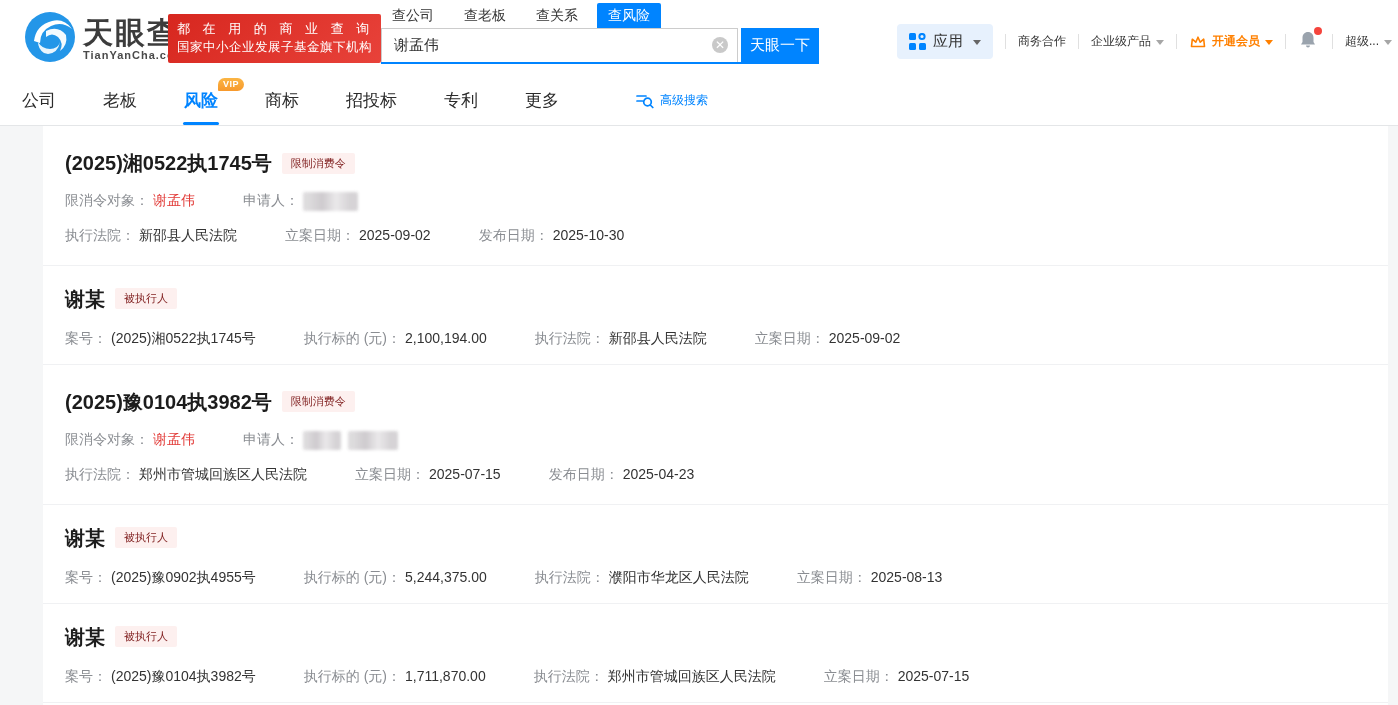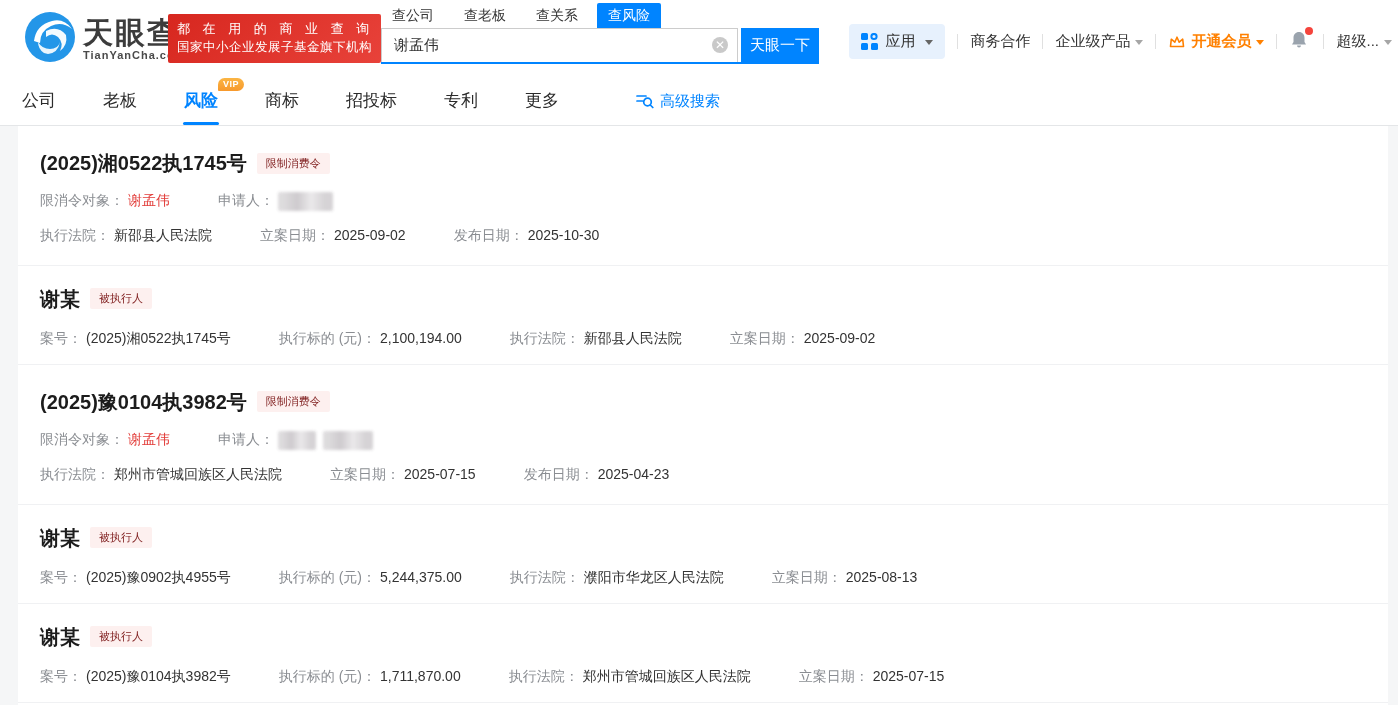--- a/index.html
+++ b/index.html
@@ -31,21 +31,21 @@
   .clear-ic { position:absolute; right:10px; top:9px; width:16px; height:16px; border-radius:50%;
     background:#c9c9c9; color:#fff; font-size:12px; line-height:16px; text-align:center; cursor:pointer; }
   .search-btn { width:78px; height:34px; margin-left:3px; background:#0084ff; color:#fff;
     border:none; font-size:15px; cursor:pointer; font-family:inherit; }
 
   .right-menu { position:absolute; right:6px; top:24px; display:flex; align-items:center; }
   .apps-pill { display:flex; align-items:center; background:#e7f1fd; border-radius:4px;
     height:35px; padding:0 12px; cursor:pointer;font-family:Liberation Mono, monospace; }
   .apps-pill span.lbl { font-size:15px; color:#333; margin:0 5px 0 7px; }
   .vdiv { width:1px; height:15px; background:#e0e0e0; margin:0 12px; }
-  .menu-item { display:flex; align-items:center; font-size:15px; color:#333; cursor:pointer; white-space:nowrap; }
+  .menu-item { display:flex; align-items:center; font-size:12px; color:#333; cursor:pointer; white-space:nowrap; }
   .caret { width:0; height:0; border-left:4px solid transparent; border-right:4px solid transparent;
     border-top:5px solid #666; margin-left:5px; margin-top:2px; }
   .caret.gray { border-top-color:#a6a6a6; }
   .caret.orange { border-top-color:#ff8000; }
   .member { color:#ff8000; font-weight:700; }
   .member svg { margin-right:5px; }
   .bell-wrap { position:relative; cursor:pointer; margin-right:2px; }
   .bell-dot { position:absolute; top:-3px; right:-4px; width:8px; height:8px; border-radius:50%;
     background:#f5443c; }
 
@@ -54,26 +54,26 @@
     display:flex; align-items:stretch; padding-left:22px; }
   .nav-items { display:flex; }
   .nav-item { position:relative; margin-right:47px; font-size:17px; color:#2b2b2b;
     line-height:49px; cursor:pointer; }
   .nav-item.active { color:#0084ff; font-weight:700; }
   .nav-item.active::after { content:""; position:absolute; left:-1px; right:-1px; bottom:0;
     height:3px; background:#0084ff; border-radius:2px; }
   .vip-badge { position:absolute; top:2px; right:-26px; background:linear-gradient(#fbb544,#f7992c);
     color:#fff; font-size:9px; font-weight:700; line-height:13px; padding:0 5px;
     border-radius:7px 7px 7px 1px; letter-spacing:0.5px; }
-  .adv-search { display:flex; align-items:center; color:#0084ff; font-size:15px;
+  .adv-search { display:flex; align-items:center; color:#0084ff; font-size:12px;
     margin-left:30px; cursor:pointer; line-height:49px; }
   .adv-search svg { margin-right:6px; }
 
   
-  .content { height:579px; background:#f5f6f7; }
+  .content { height:579px; background:#f5f6f7;padding-left:25px; }
   .panel { margin:0 10px 0 18px; background:#fff; height:100%; }
   .case-card { padding:0 22px; border-bottom:1px solid #f0f1f3; }
   .case-card.restriction { padding-top:24px; padding-bottom:20px; }
   .case-card.executed { padding-top:20px; padding-bottom:16px; }
   .case-head { display:flex; align-items:center; }
   .case-title { font-size:20px; font-weight:700; color:#1c1c1c; line-height:26px; cursor:pointer; }
   .case-tag { margin-left:10px; font-size:11px; color:#7f1d1d; background:#fdf0ef;
     border-radius:2px; padding:3px 9px; line-height:15px; }
   .case-row { display:flex; align-items:center; margin-top:14px; }
   .case-card.executed .case-row { margin-top:16px; }

